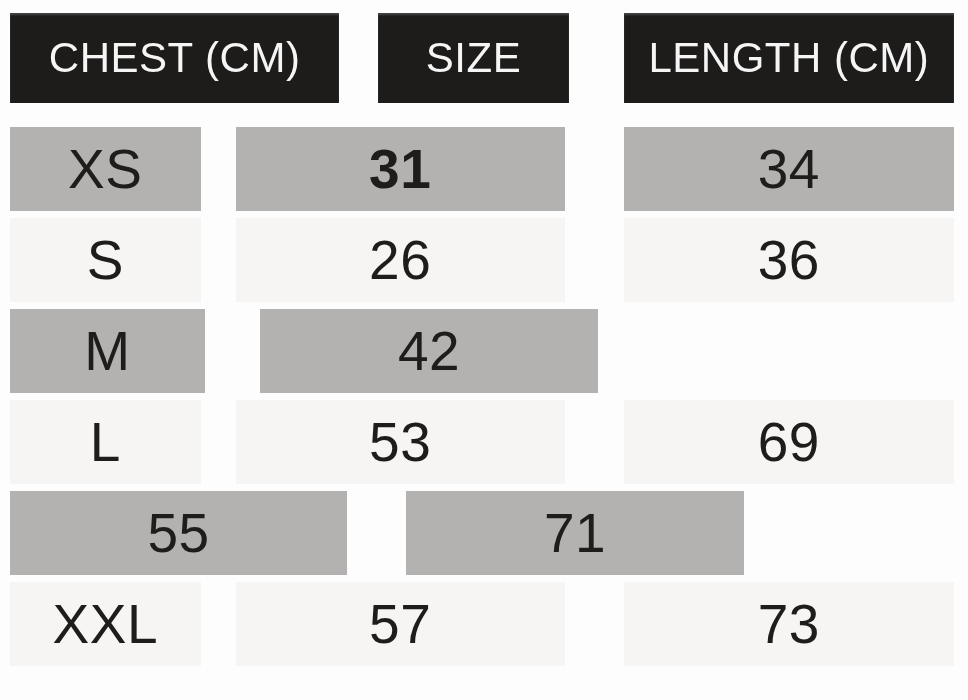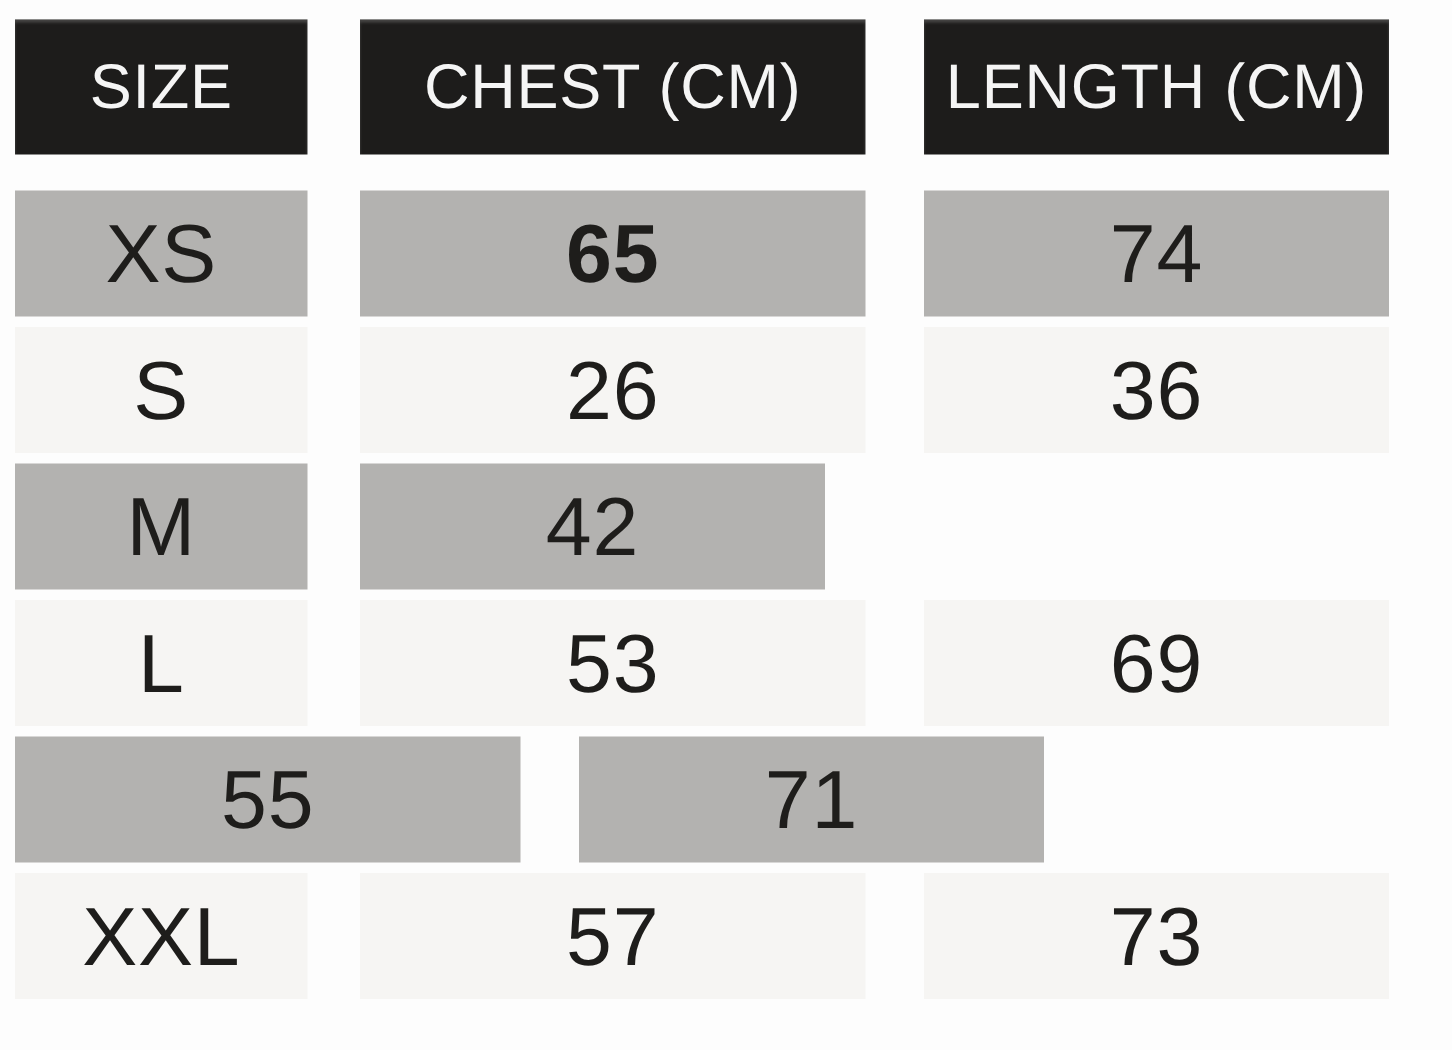--- a/index.html
+++ b/index.html
@@ -26,47 +26,47 @@
     height: 84px;
     display: flex;
     align-items: center;
     justify-content: center;
     font-size: 55px;
     color: #1e1d1b;
     letter-spacing: 0.5px;
   }
   .c1 { width: 195px; margin-right: 35px; }
   .c2 { width: 337px; margin-right: 39px; }
-  .c3 { width: 310px; }
+  .c3 { width: 338px; margin-left: 20px; }
   .cell.header {
     height: 90px;
     background: #1d1c1b;
     color: #f5f5f5;
     font-size: 42px;
     box-shadow: inset 0 2px 2px rgba(255,255,255,0.18);
   }
   .cell.gray  { background: #b3b2b0; }
   .cell.light { background: #f6f5f3; }
   .cell.bold  { font-weight: bold; }
 </style>
 </head>
 <body>
 
 <div class="chart">
 
   <div class="row header-row">
+    <div class="cell c2 header">CHEST (CM)</div>
     <div class="cell c1 header">SIZE</div>
-    <div class="cell c2 header">CHEST (CM)</div>
     <div class="cell c3 header">LENGTH (CM)</div>
   </div>
 
   <div class="row">
     <div class="cell c1 gray">XS</div>
-    <div class="cell c2 gray bold">65</div>
-    <div class="cell c3 gray">74</div>
+    <div class="cell c2 gray bold">31</div>
+    <div class="cell c3 gray">34</div>
   </div>
 
   <div class="row">
     <div class="cell c1 light">S</div>
     <div class="cell c2 light">26</div>
     <div class="cell c3 light">36</div>
   </div>
 
   <div class="row">
     <div class="cell c1 gray">M</div>

